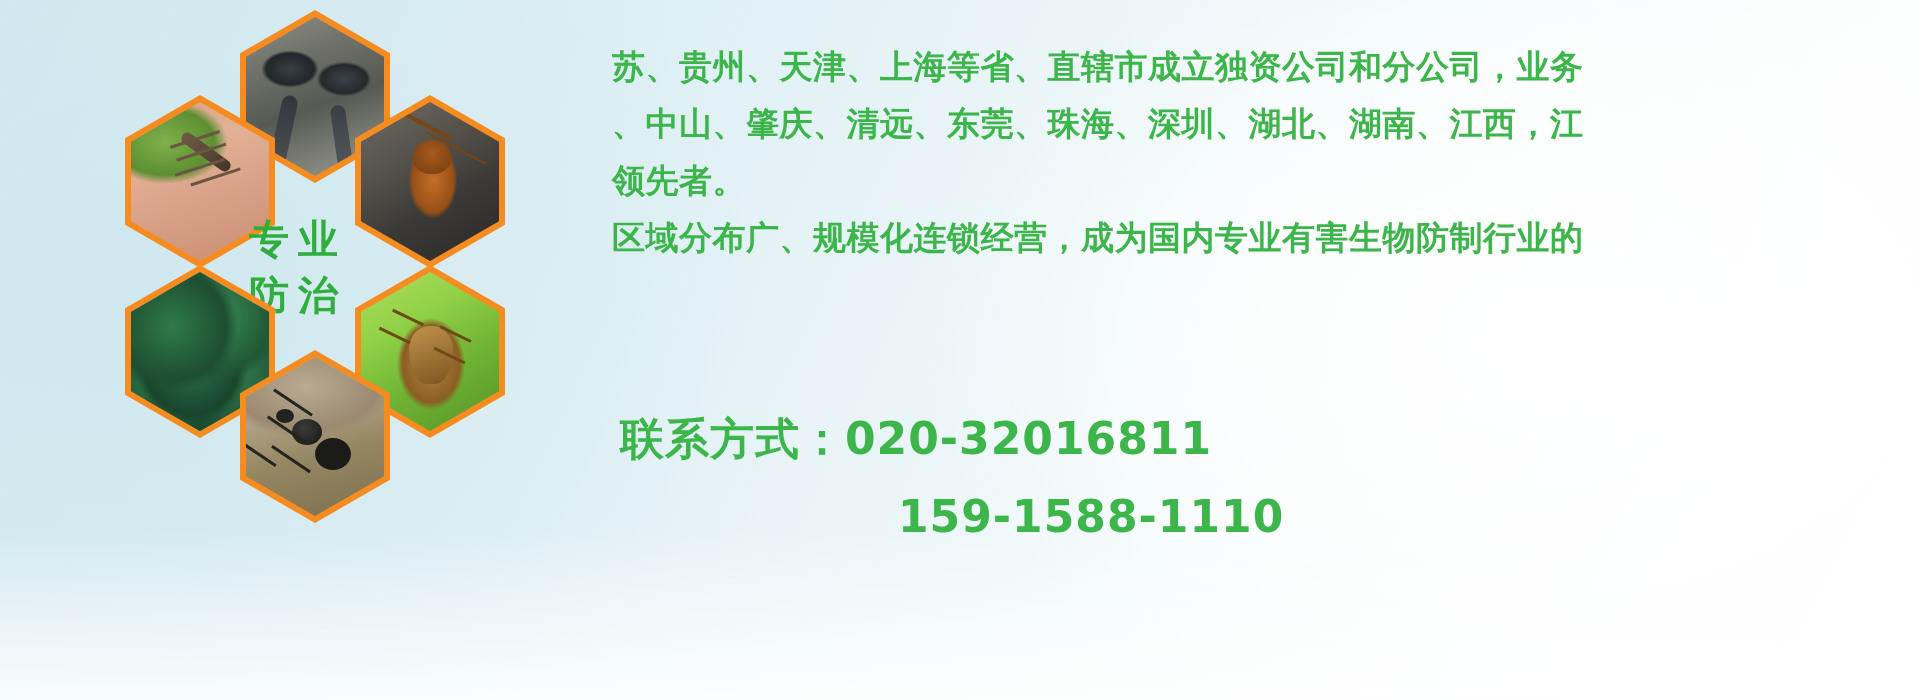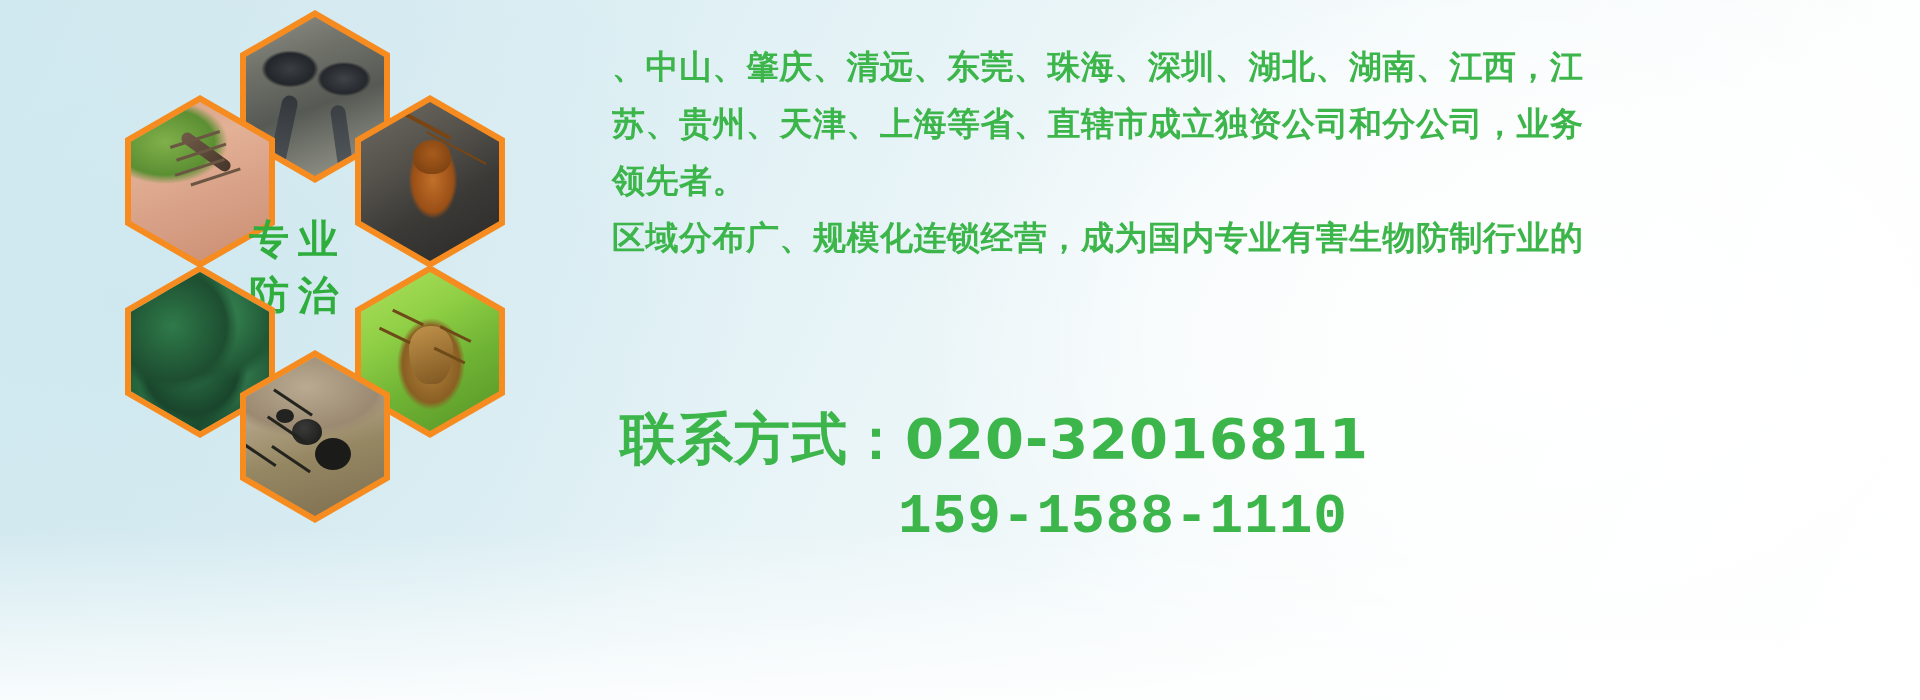--- a/index.html
+++ b/index.html
@@ -149,24 +149,24 @@
   .copy p {
     font-family:"DejaVu Sans","Liberation Sans",sans-serif;
     font-size:33px; font-weight:600; color:#3cb54a;
     line-height:57px; white-space:nowrap; letter-spacing:0.5px;
   }
   .copy p.first { text-indent:66px; }
 
   .contact { position:absolute; left:620px; top:400px; }
   .contact .line {
     font-family:"DejaVu Sans","Liberation Sans",sans-serif;
-    font-size:56px; font-weight:600; color:#3cb54a;
+    font-size:44px; font-weight:600; color:#3cb54a;
     line-height:78px; white-space:nowrap; letter-spacing:1px;
   }
-  .contact .line.second { padding-left:278px;font-family:Liberation Mono, monospace; }
+  .contact .line.second { padding-left:278px; }
 </style>
 </head>
 <body>
 
 <div id="banner">
 
   <div class="hex-cluster">
 
     <div class="hex h1">
       <div class="inner">
@@ -209,22 +209,22 @@
 
     <div class="hex h7">
       <div class="inner">
         <div class="art ant"></div>
       </div>
     </div>
 
   </div>
 
   <div class="copy">
+    <p>苏、贵州、天津、上海等省、直辖市成立独资公司和分公司，业务</p>
     <p>、中山、肇庆、清远、东莞、珠海、深圳、湖北、湖南、江西，江</p>
-    <p>苏、贵州、天津、上海等省、直辖市成立独资公司和分公司，业务</p>
     <p>领先者。</p>
     <p>区域分布广、规模化连锁经营，成为国内专业有害生物防制行业的</p>
   </div>
 
   <div class="contact">
     <div class="line">联系方式：020-32016811</div>
     <div class="line second">159-1588-1110</div>
   </div>
 
 </div>

